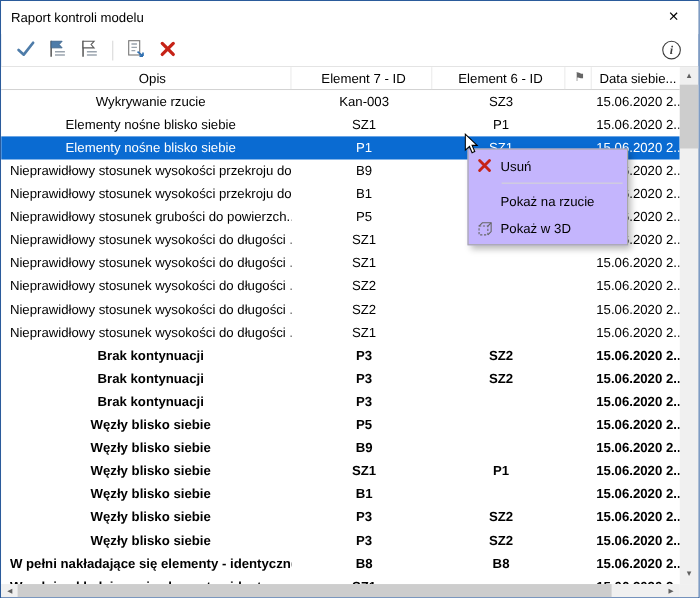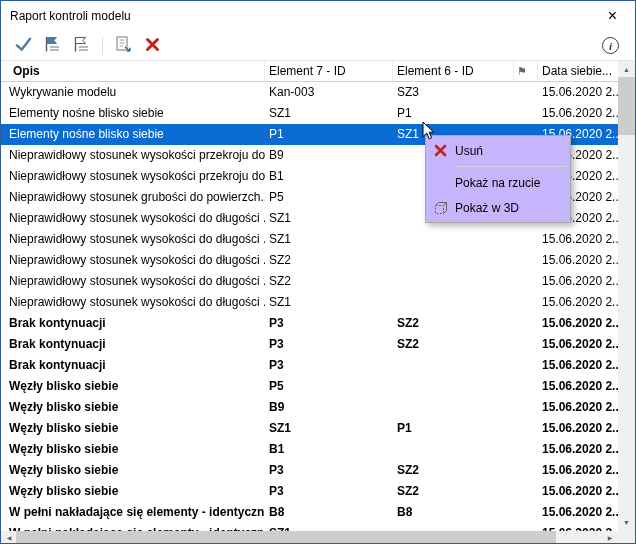--- a/index.html
+++ b/index.html
@@ -3,38 +3,38 @@
 <meta charset="utf-8">
 <style>
   :root{
     --sel:#0a6bd2;
     --selText:#ffffff;
     --winBorder:#2b5b9b;
     --red:#c62317;
   }
   *{box-sizing:border-box;}
   body{margin:0;background:#ffffff;font-family:"Liberation Sans",sans-serif;font-size:12px;color:#000;}
-  .window{position:relative;width:636px;height:544px;border:1px solid var(--winBorder);background:#fff;overflow:hidden;}
+  .window{position:relative;width:636px;height:544px;border:1px solid var(--winBorder);background:#fff;overflow:hidden;text-align:center;}
 
   
   .titlebar{position:absolute;top:0;left:0;right:0;height:30px;display:flex;align-items:center;padding-left:9px;background:#fff;}
   .close-btn{position:absolute;top:0;right:0;width:45px;height:30px;display:flex;align-items:center;justify-content:center;font-size:16px;line-height:1;cursor:default;}
 
   
   .toolbar{position:absolute;top:30px;left:0;right:0;height:30px;display:flex;align-items:center;padding:0 8px;border-bottom:1px solid #e4e4e4;}
   .tbtn{width:27px;height:24px;display:flex;align-items:center;justify-content:center;background:none;border:none;padding:0;margin:0 1px;}
   .tsep{width:1px;height:18px;background:#d9d9d9;margin:0 6px;}
   .info-btn{margin-left:auto;margin-right:8px;}
   .info-circle{width:17px;height:17px;border:1.4px solid #3b3b3b;border-radius:50%;display:flex;align-items:center;justify-content:center;font-size:11px;font-family:"Liberation Serif",serif;font-style:italic;font-weight:bold;color:#3b3b3b;}
   .red-stroke{stroke:var(--red);}
 
   
   .header{position:absolute;top:60px;left:0;right:17px;height:21px;display:grid;grid-template-columns:264px 128px 121px 24px 1fr;border-bottom:1px solid #cfcfcf;background:#fff;}
   .hcell{line-height:20px;padding-left:4px;border-right:1px solid #ececec;white-space:nowrap;overflow:hidden;}
-  .hcell.first{padding-left:12px;font-weight:bold;}
+  .hcell.first{padding-left:12px;}
   .hcell.flagcol{color:#666;font-size:11px;padding-left:3px;}
   .hcell.last{border-right:none;}
 
   
   .rows{position:absolute;top:81px;left:0;right:17px;bottom:12px;overflow:hidden;background:#fff;}
   .trow{display:grid;grid-template-columns:264px 128px 121px 24px 1fr;height:21px;}
   .trow .cell{line-height:21px;padding-left:4px;white-space:nowrap;overflow:hidden;}
   .trow .cell.opis{padding-left:8px;}
   .trow.bold{font-weight:bold;}
   .trow.selected{background:var(--sel);color:var(--selText);}
@@ -127,21 +127,21 @@
   <div class="header">
     <div class="hcell first">Opis</div>
     <div class="hcell">Element 7 - ID</div>
     <div class="hcell">Element 6 - ID</div>
     <div class="hcell flagcol">⚑</div>
     <div class="hcell last">Data siebie...</div>
   </div>
 
   <div class="rows">
       <div class="trow">
-        <div class="cell opis">Wykrywanie modelu</div>
+        <div class="cell opis">Wykrywanie rzucie</div>
         <div class="cell el1">Kan-003</div>
         <div class="cell el2">SZ3</div>
         <div class="cell flag"></div>
         <div class="cell date">15.06.2020 2...</div>
       </div>
       <div class="trow">
         <div class="cell opis">Elementy nośne blisko siebie</div>
         <div class="cell el1">SZ1</div>
         <div class="cell el2">P1</div>
         <div class="cell flag"></div>

